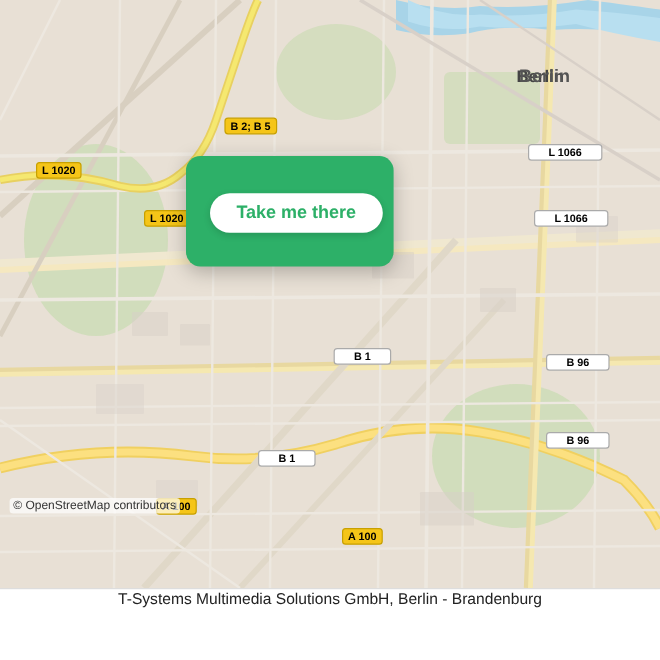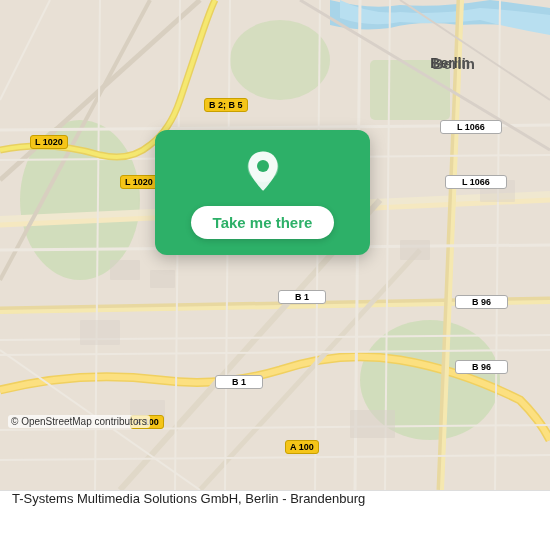--- a/index.html
+++ b/index.html
@@ -25,26 +25,26 @@
       height: 100%;
       position: absolute;
       top: 0; left: 0;
     }
 
     
     #location-card {
       position: absolute;
       top: 130px;
       left: 155px;
-      width: 215px;
+      width: 173px;
       background: #2db068;
       border-radius: 12px;
       padding: 18px 20px 16px 20px;
       display: flex;
-      flex-direction: column;
+      flex-direction: row;
       align-items: center;
       box-shadow: 0 4px 16px rgba(0,0,0,0.25);
     }
 
     #location-pin-icon {
       width: 48px;
       height: 48px;
       margin-bottom: 10px;
     }
 
@@ -73,22 +73,24 @@
       border-radius: 3px;
     }
 
     
     #bottom-bar {
       width: 550px;
       height: 60px;
       background: white;
       border-top: 1px solid #ddd;
       display: flex;
+      align-items: center;
       padding: 0 12px;
       gap: 10px;
+      flex-direction: column;
     }
 
     #location-text {
       font-size: 13px;
       color: #222;
       flex: 1;
       font-weight: 500;
     }
 
     #moovit-logo {
@@ -203,21 +205,21 @@
     <rect x="310" y="210" width="35" height="22" rx="1" fill="#d8d0c8" opacity="0.5"></rect>
     <rect x="400" y="240" width="30" height="20" rx="1" fill="#d8d0c8" opacity="0.5"></rect>
     <rect x="80" y="320" width="40" height="25" rx="1" fill="#d8d0c8" opacity="0.4"></rect>
     <rect x="480" y="180" width="35" height="22" rx="1" fill="#d8d0c8" opacity="0.4"></rect>
     <rect x="350" y="410" width="45" height="28" rx="1" fill="#d8d0c8" opacity="0.5"></rect>
     <rect x="130" y="400" width="35" height="22" rx="1" fill="#d8d0c8" opacity="0.4"></rect>
   </svg>
 
   <div class="city-label" style="top:55px; right:80px;">Berlin</div>
 
-  <div class="road-badge" style="top:98px; left:204px;">B 2; B 5</div>
+  <div class="road-badge" style="top:98px; left:187px;">B 2; B 5</div>
   <div class="road-badge" style="top:135px; left:30px;">L 1020</div>
   <div class="road-badge" style="top:175px; left:120px;">L 1020</div>
   <div class="road-badge-white" style="top:120px; left:440px;">L 1066</div>
   <div class="road-badge-white" style="top:175px; left:445px;">L 1066</div>
   <div class="road-badge-white" style="top:290px; left:278px;">B 1</div>
   <div class="road-badge-white" style="top:375px; left:215px;">B 1</div>
   <div class="road-badge-white" style="top:295px; left:455px;">B 96</div>
   <div class="road-badge-white" style="top:360px; left:455px;">B 96</div>
   <div class="road-badge" style="top:415px; left:130px;">A 100</div>
   <div class="road-badge" style="top:440px; left:285px;">A 100</div>

